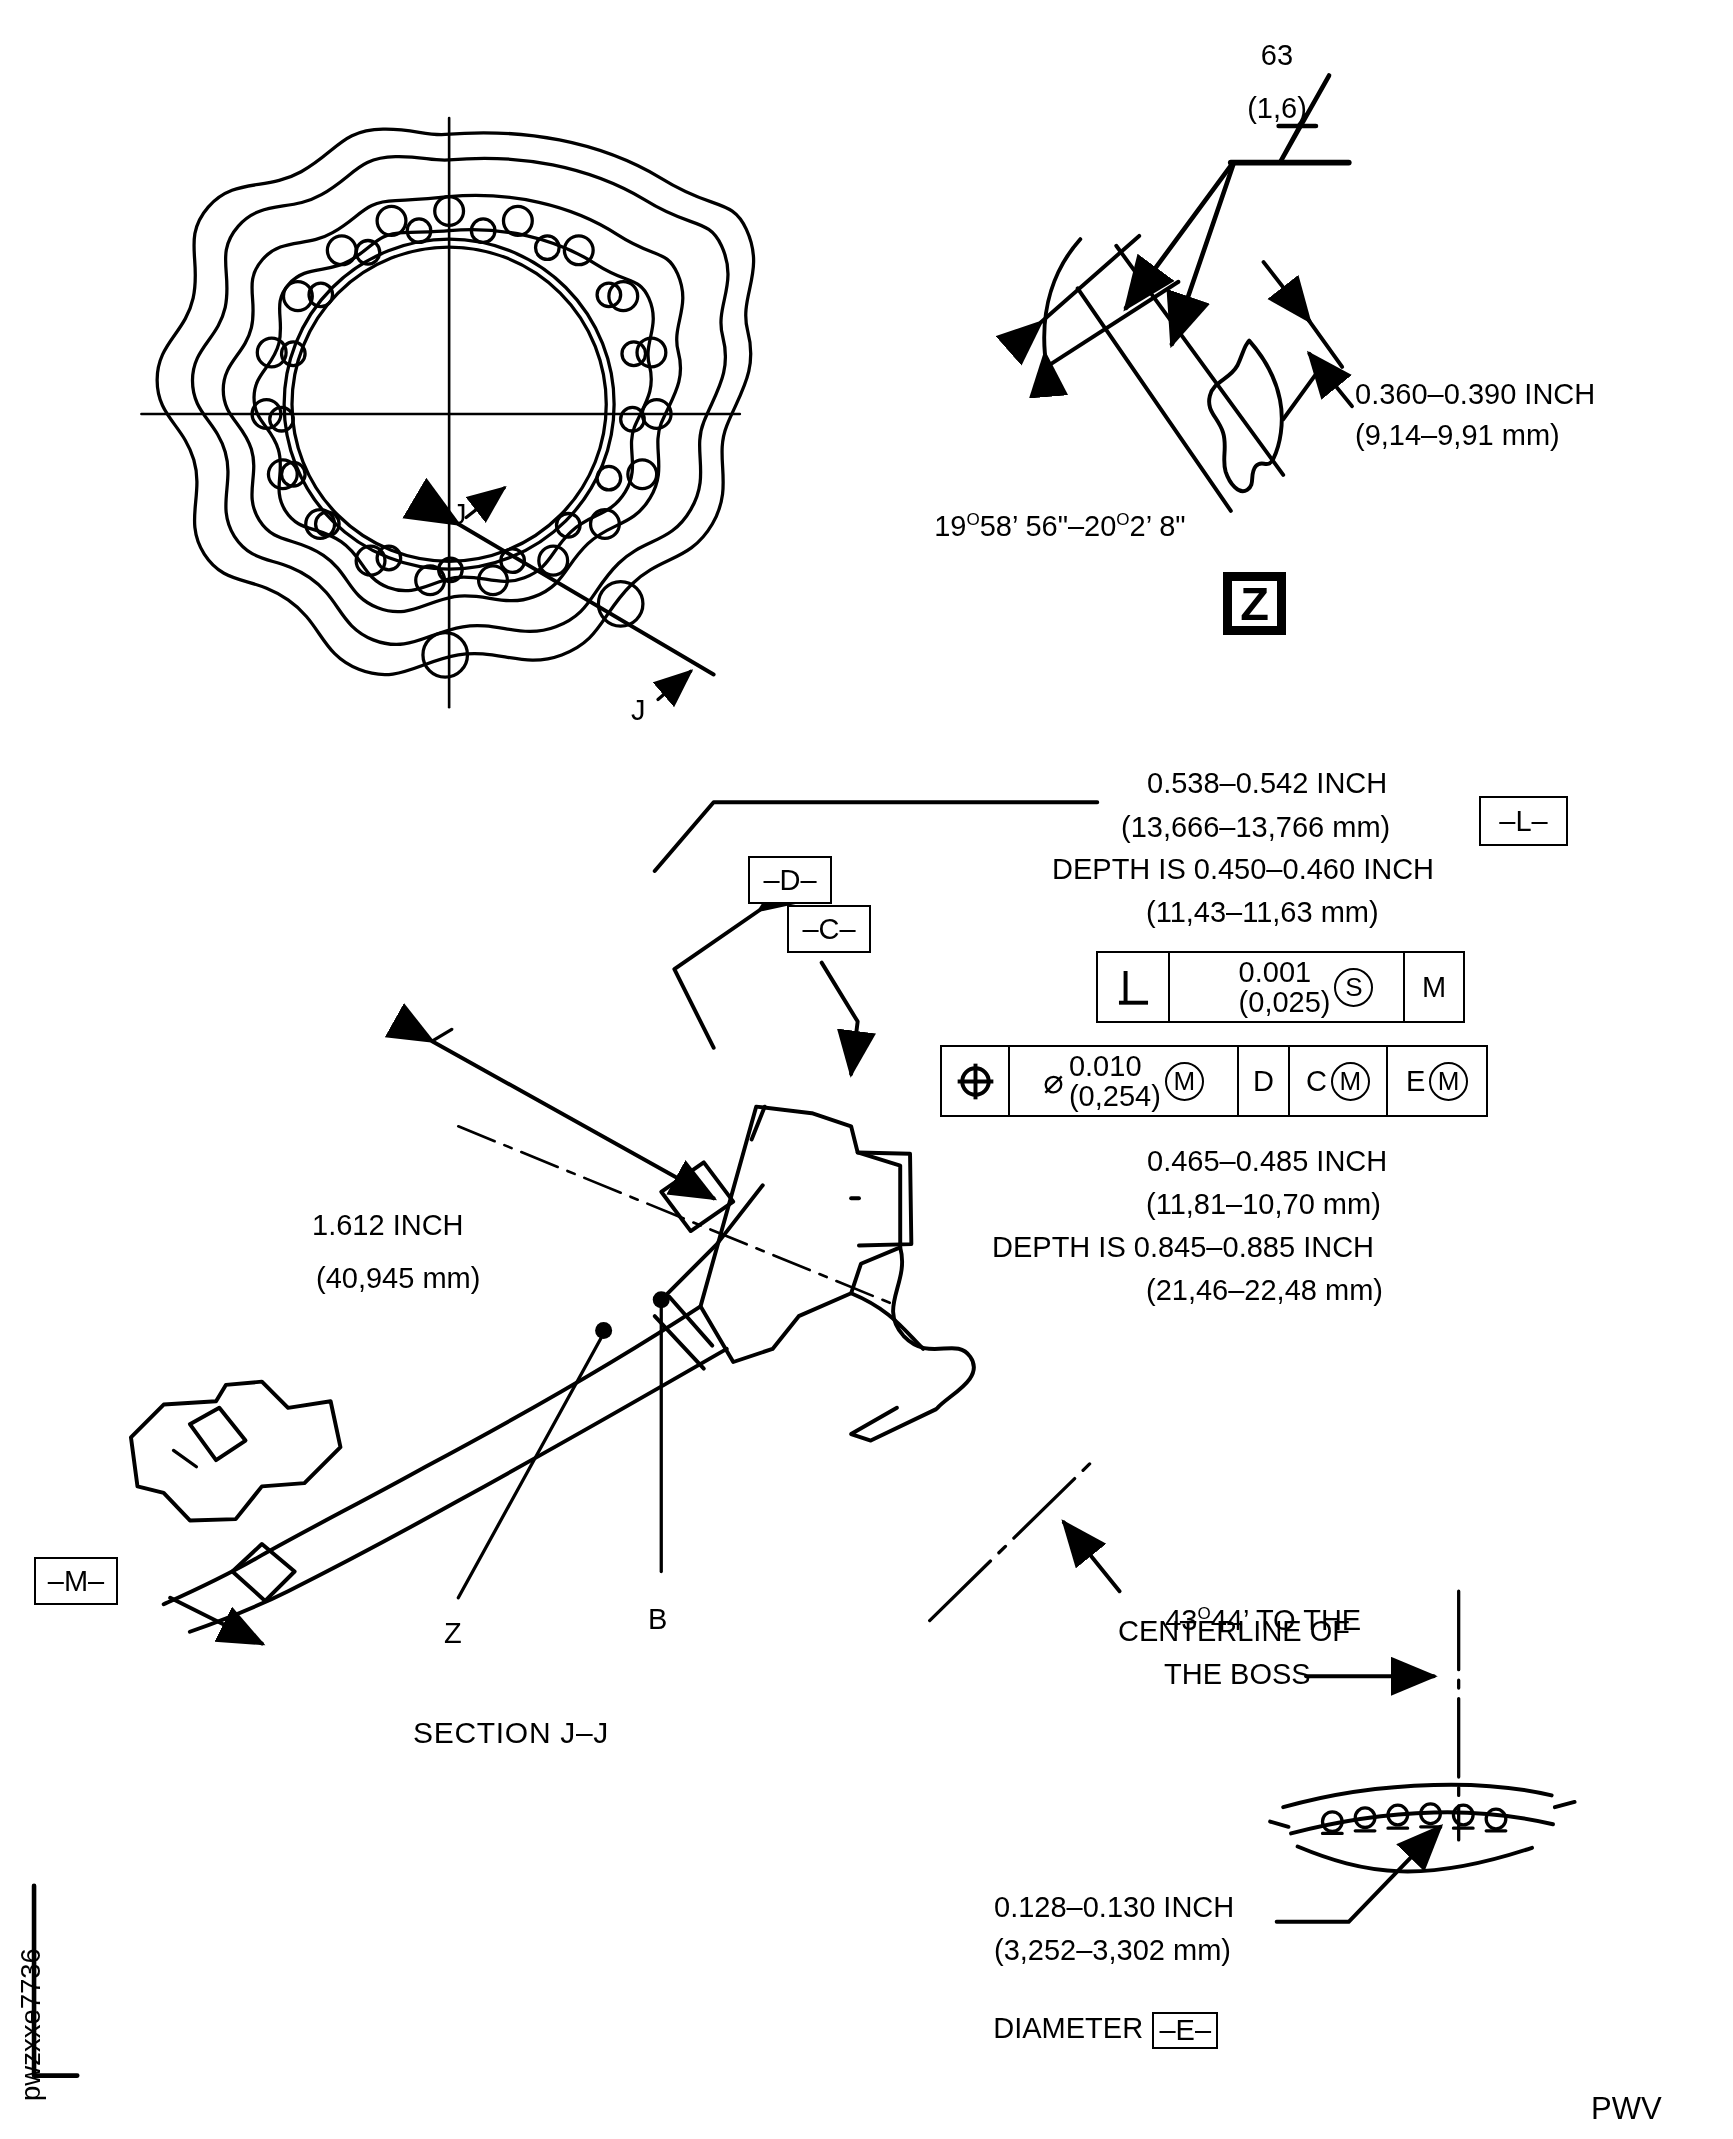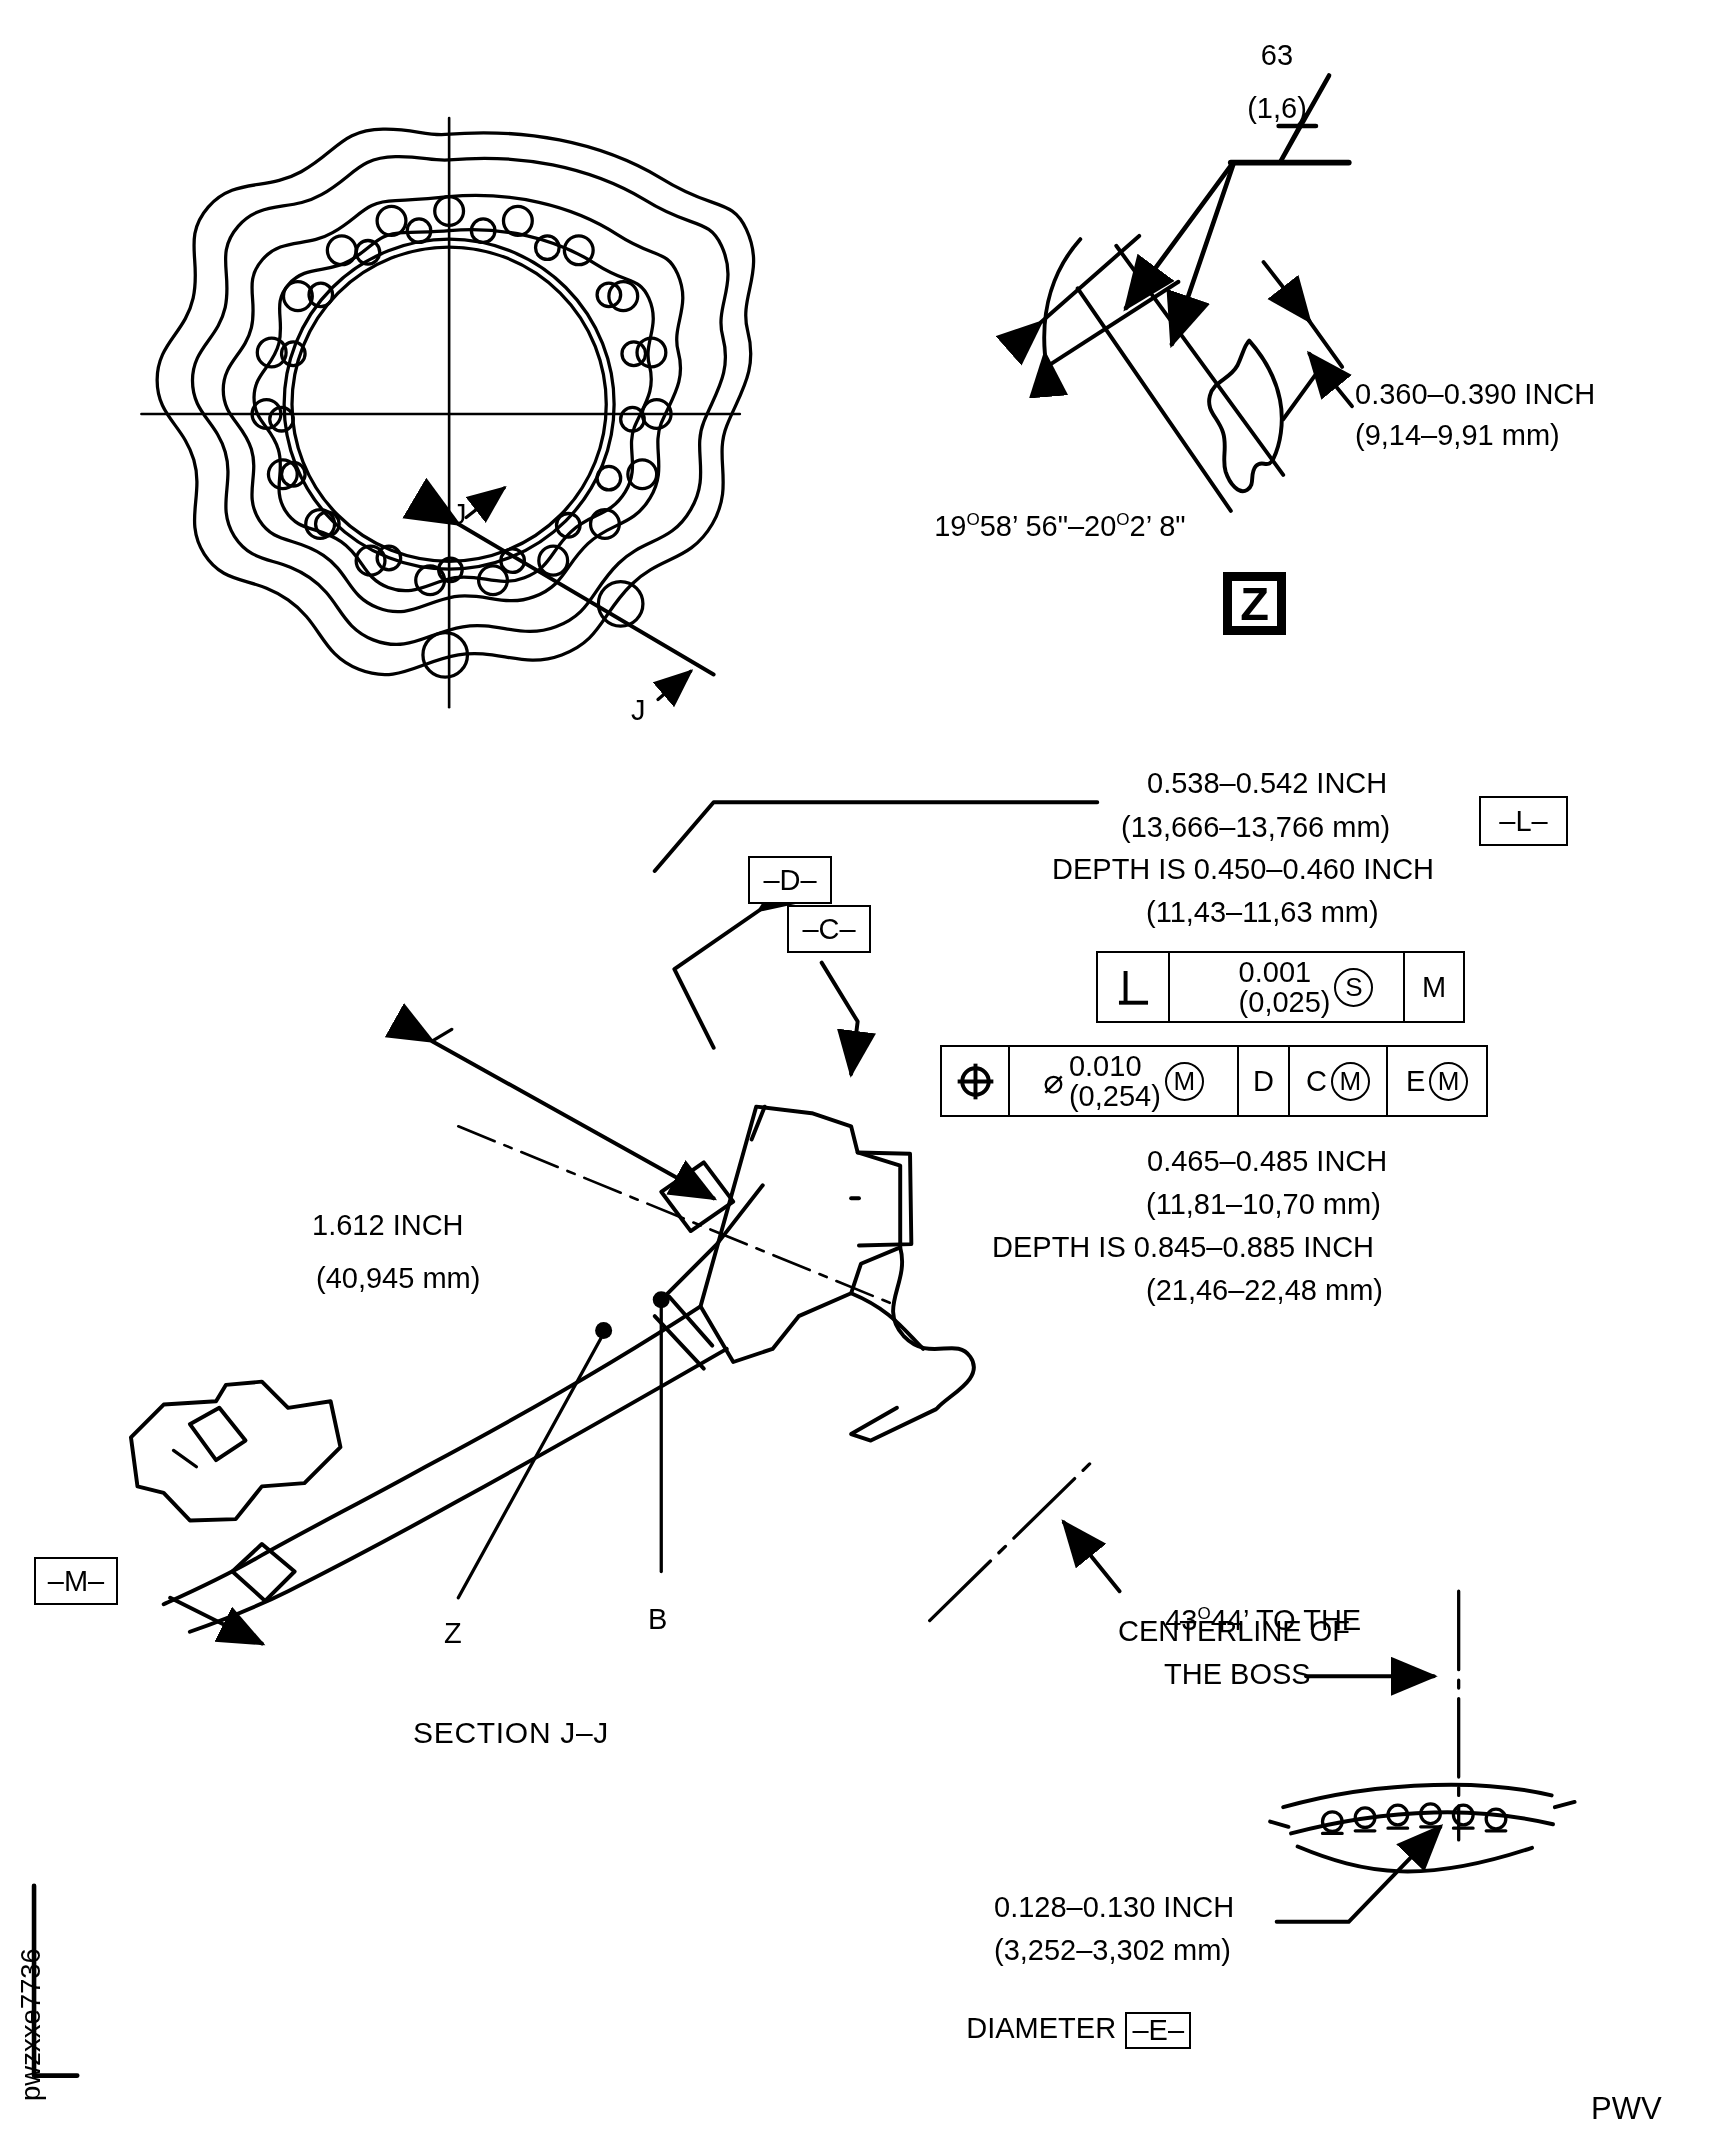--- a/index.html
+++ b/index.html
@@ -429,21 +429,21 @@
   <div class="txt t-sec" style="left:413px; top:1716px;">SECTION J–J</div>
 
   <div class="txt t-dim" style="left:1133px; top:1572px;">
     <span>43</span><span class="sup">O</span><span>44’ TO THE</span>
   </div>
   <div class="txt t-dim" style="left:1118px; top:1615px;">CENTERLINE OF</div>
   <div class="txt t-dim" style="left:1164px; top:1658px;">THE BOSS</div>
 
   <div class="txt t-dim" style="left:994px; top:1891px;">0.128–0.130 INCH</div>
   <div class="txt t-dim" style="left:994px; top:1934px;">(3,252–3,302 mm)</div>
-  <div class="txt t-dim" style="left:934px; top:1980px;text-align:center;">
+  <div class="txt t-dim" style="left:961px; top:1980px;text-align:center;">
     <span>DIAMETER</span><span class="datum-inline" style="margin-left:9.2px;">–E–</span>
   </div>
 
   <div class="id-vert" style="left:47px; top:2069px;">pwzxxe7736</div>
   <div class="txt t-big" style="left:1591px; top:2056px;">PWV</div>
 
 </div>
 
 
 </body></html>

